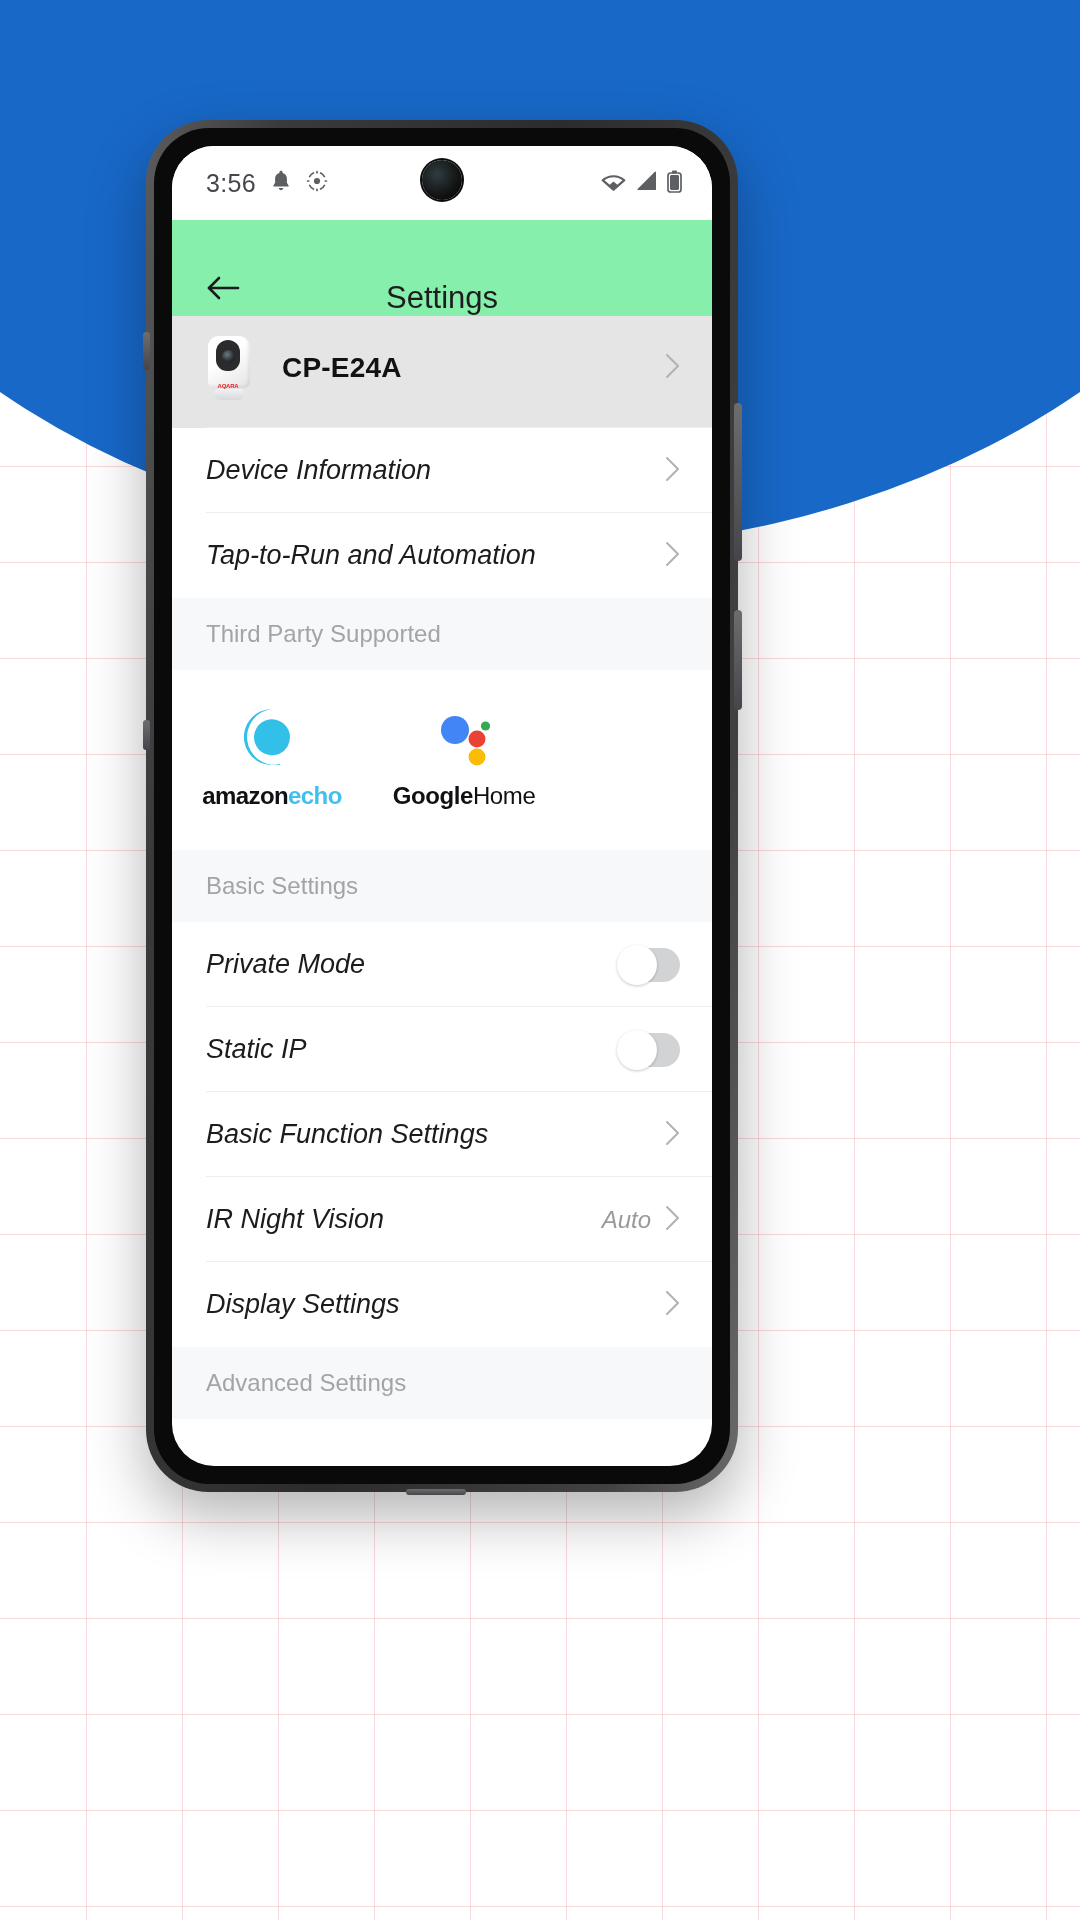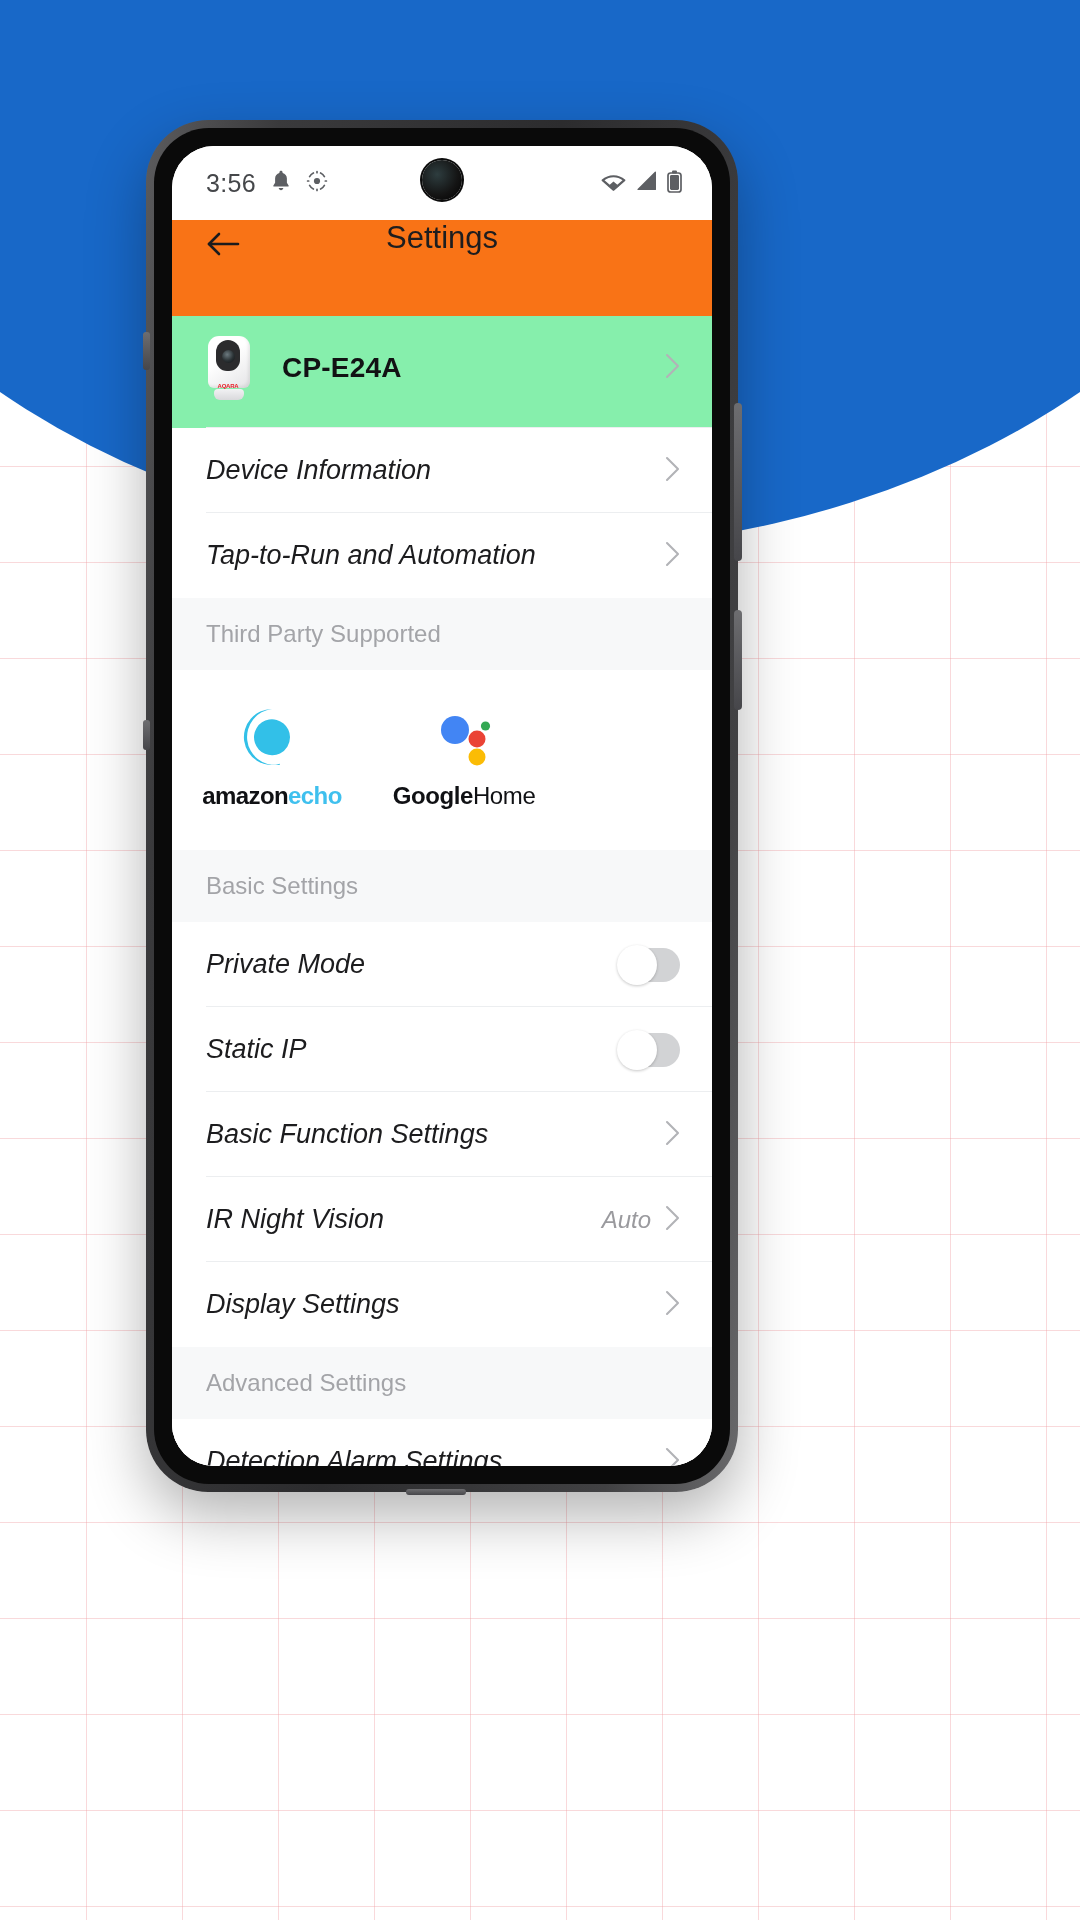--- a/index.html
+++ b/index.html
@@ -114,24 +114,24 @@
     height: 40px;
     border-radius: 50%;
     background: radial-gradient(circle at 38% 36%, #2e3d3f 0%, #141414 58%, #000 100%);
     box-shadow: 0 0 0 2px #0b0b0b;
   }
 
   
   .app-bar {
     height: 96px;
     display: flex;
-    align-items: flex-start;
+    align-items: flex-end;
     position: relative;
     padding: 0 34px;
-    background: #f97316;
+    background: #86efac;
   }
   .back-btn {
     width: 52px;
     height: 52px;
     display: flex;
     align-items: center;
     justify-content: flex-start;
     cursor: pointer;
   }
   .app-title {
@@ -181,21 +181,21 @@
     font-size: 24px;
     color: #9a9a9e;
   }
 
   
   .device-row {
     display: flex;
     align-items: center;
     height: 112px;
     padding: 0 32px 8px 34px;
-    background: #86efac;
+    background: #e5e5e5;
     position: relative;
     cursor: pointer;
   }
   .device-row::after {
     content: "";
     position: absolute;
     left: 34px;
     right: 0;
     bottom: 0;
     height: 1px;
@@ -511,27 +511,17 @@
           <span class="row-right">
             <span class="chev">
               <svg width="15" height="26" viewBox="0 0 15 26" fill="none" stroke="#b2b3b7" stroke-width="2.1" stroke-linecap="round" stroke-linejoin="round">
                   <path d="M2 2l11 11L2 24"></path>
                 </svg>
             </span>
           </span>
         </div>
 
         <div class="section-head">Advanced Settings</div>
-        <div class="row">
-          <span class="row-label">Detection Alarm Settings</span>
-          <span class="row-right">
-            <span class="chev">
-              <svg width="15" height="26" viewBox="0 0 15 26" fill="none" stroke="#b2b3b7" stroke-width="2.1" stroke-linecap="round" stroke-linejoin="round">
-                  <path d="M2 2l11 11L2 24"></path>
-                </svg>
-            </span>
-          </span>
-        </div>
 
       </div>
     </div>
   </div>
 </div>
 
 </body></html>

